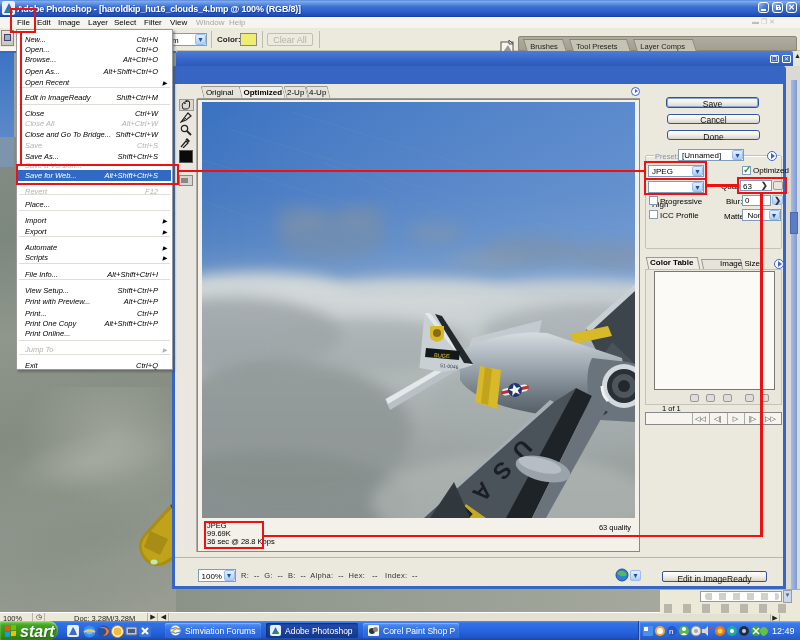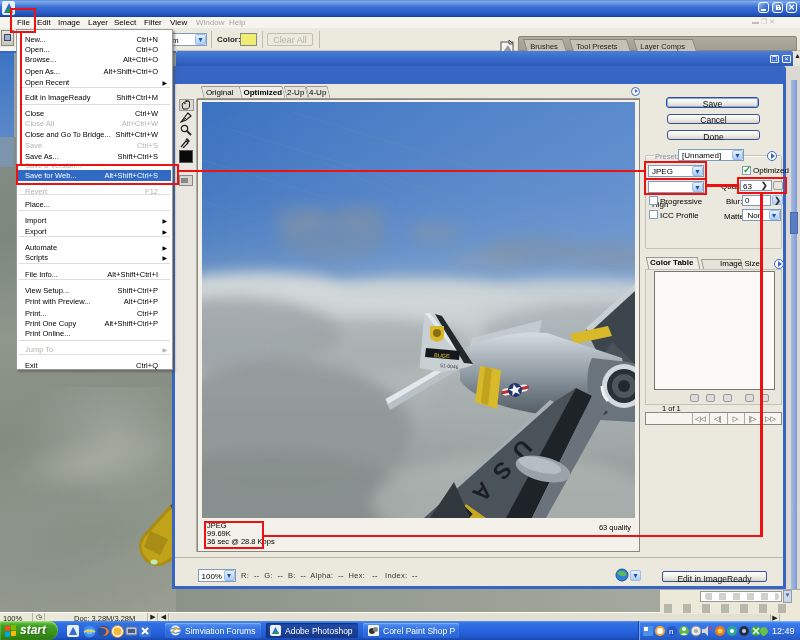--- a/index.html
+++ b/index.html
@@ -30,21 +30,21 @@
   font-size:9px; color:#111; text-align:center; }
 
 .combo { position:absolute; background:#fff; border:1px solid #7f9db9; font-size:8px; color:#000; }
 .combo .arr { position:absolute; right:0; top:0; bottom:0; width:11px; border:1px solid #9cbdf0; border-radius:2px;
   background:linear-gradient(#e6f0fc,#aeccf2); color:#1c50a0; text-align:center; font-size:8px; line-height:10px; }
 
 .red { position:absolute; border:2px solid #ee1111; }
 .redline { position:absolute; background:#ee1111; }
 
 #filemenu { z-index:50; left:16px; top:29px; width:157px; height:341px; background:#fff; border:1px solid #99989a; box-shadow:2px 2px 2px rgba(80,80,80,.55); font-size:7.5px; color:#000; }
-.mi { position:absolute; left:1px; width:153px; height:10px; }
+.mi { position:absolute; left:1px; width:153px; height:10px;font-style:italic; }
 .mi .l { position:absolute; left:7px; top:1px; white-space:nowrap; }
 .mi .s { position:absolute; right:13px; top:1px; white-space:nowrap; }
 .mi .sub { position:absolute; right:4px; top:2px; font-size:6px; }
 .mi.gray { color:#b5b2ad; }
 .msep { position:absolute; left:2px; width:151px; height:1px; background:#e0ddd8; }
 .mi.hi { background:#316ac5; color:#fff; }
 
 #dlg { z-index:10; left:172px; top:66px; width:614px; height:523px; background:#3665c4; border-radius:3px 3px 0 0; }
 #dlgtitle { position:absolute; left:0; top:0; width:614px; height:18px; border-radius:3px 3px 0 0;
   background:linear-gradient(#88aceb 0%, #5585dd 30%, #3263c8 70%, #2a5cc0 100%); }
@@ -57,20 +57,21 @@
 #taskbar { left:0; top:621px; width:800px; height:19px; background:linear-gradient(#4f90f3 0%, #3271e2 12%, #2663dd 55%, #1f56c8 85%, #1847ab 100%); }
 .taskbtn { position:absolute; top:2px; height:15px; border-radius:2px; font-size:8.5px; color:#fff; }
 
 #statusbar { left:0; top:612px; width:800px; height:9px; background:#ece9d8; border-top:1px solid #fff; font-size:7.5px; color:#222; }
 </style>
 </head>
 <body>
 <div id="screen">
 
   <div id="titlebar" class="abs">
+    <div class="ttext">Adobe Photoshop - [haroldkip_hu16_clouds_4.bmp @ 100% (RGB/8)]</div>
     <svg class="abs" style="left:2px;top:1px" width="13" height="14">
         <rect width="13" height="14" rx="2" fill="#e8f0fa"></rect>
         <path d="M2 12 L7 2 L9 6 L11 12 Z" fill="#2a6ad0"></path>
         <path d="M4 11 C 6 7, 8 6, 10 9 L8 11 Z" fill="#27a02a"></path>
       </svg>
     <div class="winbtn" style="right:31px">
         <div style="position:absolute;left:2px;bottom:1.5px;width:5px;height:2px;background:#fff"></div>
       </div>
     <div class="winbtn" style="right:17px">
         <div style="position:absolute;left:2.5px;top:2px;width:4.5px;height:4.5px;border:1px solid #fff"></div>
@@ -159,21 +160,21 @@
 
     <div class="abs" style="left:0;top:0;width:58px;height:19px;background:linear-gradient(#6fcb4a 0%,#42a125 25%,#379118 65%,#2b7a10 100%);border-radius:0 9px 9px 0;box-shadow:inset 0 1px 2px #a8e88a"></div>
     <svg class="abs" style="left:5px;top:4px" width="12" height="12" viewBox="0 0 12 12">
         <g transform="skewY(-6)">
           <rect x="0" y="1" width="5" height="5" fill="#f25022"></rect>
           <rect x="6" y="1" width="5" height="5" fill="#7fba00"></rect>
           <rect x="0" y="7" width="5" height="5" fill="#00a4ef"></rect>
           <rect x="6" y="7" width="5" height="5" fill="#ffb900"></rect>
         </g>
       </svg>
-    <div class="abs" style="left:20px;top:2px;color:#fff;font-size:12px;font-weight:bold;font-style:italic;text-shadow:1px 1px 1px #2a6a14">start</div>
+    <div class="abs" style="left:20px;top:2px;color:#fff;font-size:16px;font-weight:bold;font-style:italic;text-shadow:1px 1px 1px #2a6a14">start</div>
 
     <svg class="abs" style="left:67px;top:4px" width="12" height="12">
         <rect width="12" height="12" rx="2" fill="#e8f0fa"></rect>
         <path d="M2 10 L6 2 L8 5 L10 10 Z" fill="#3a6cd0"></path>
       </svg>
     <svg class="abs" style="left:83px;top:4px" width="13" height="13">
         <circle cx="6.5" cy="6.5" r="6" fill="#3a90e8"></circle>
         <path d="M1.5 5 Q6.5 2 11.5 5 Q 10 9 6.5 9.5 Q3 9 1.5 5" fill="#ffffff" opacity="0.35"></path>
         <path d="M1 7 Q6.5 4.5 12 7" stroke="#ffd040" stroke-width="1.6" fill="none"></path>
       </svg>

